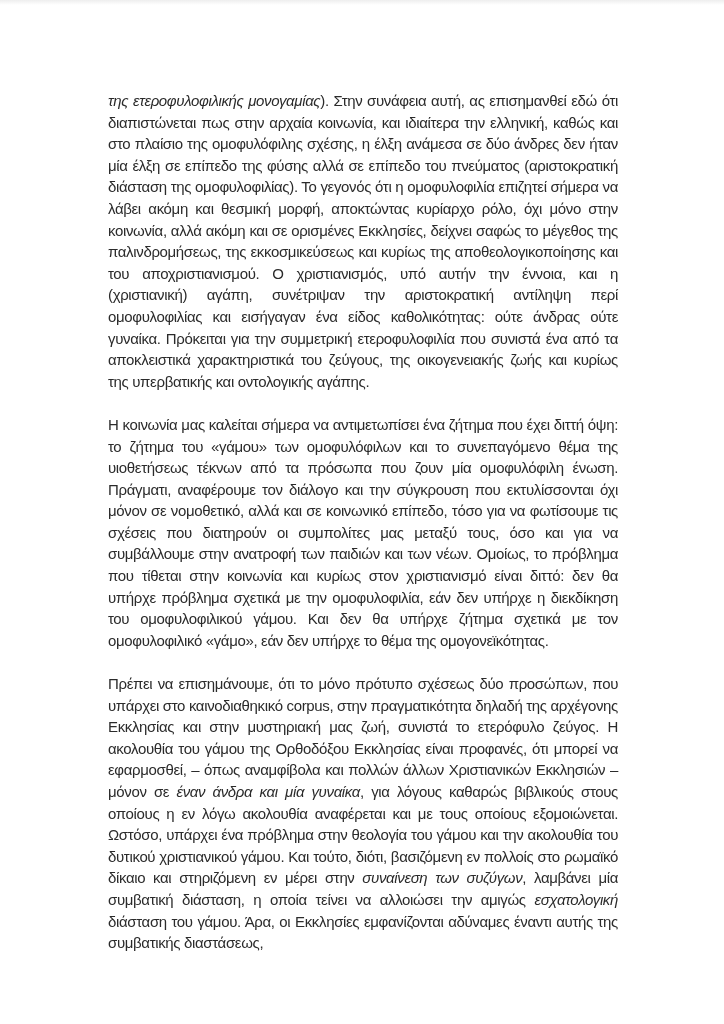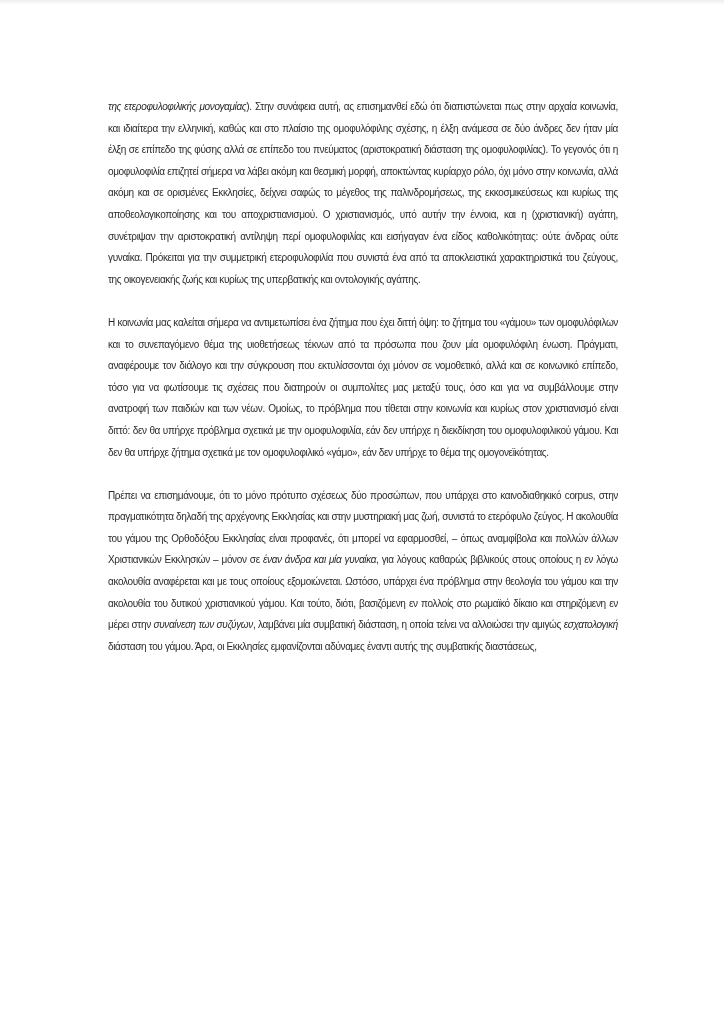--- a/index.html
+++ b/index.html
@@ -17,24 +17,24 @@
       position: absolute;
       left: 0;
       top: 0;
       width: 724px;
       height: 5px;
       background: linear-gradient(#eeeeee, #ffffff);
     }
     .page {
       position: absolute;
       left: 108px;
-      top: 96px;
+      top: 90px;
       width: 510px;
       font-family: "Liberation Sans Narrow", "Liberation Sans", sans-serif;
-      font-size: 10px;
+      font-size: 15px;
       line-height: 21.6px;
       color: #2b2b2b;
       text-align: justify;
       letter-spacing: -0.35px;
     }
     .page p {
       margin: 0 0 21.6px 0;
       text-align: justify;
     }
     .page em {

